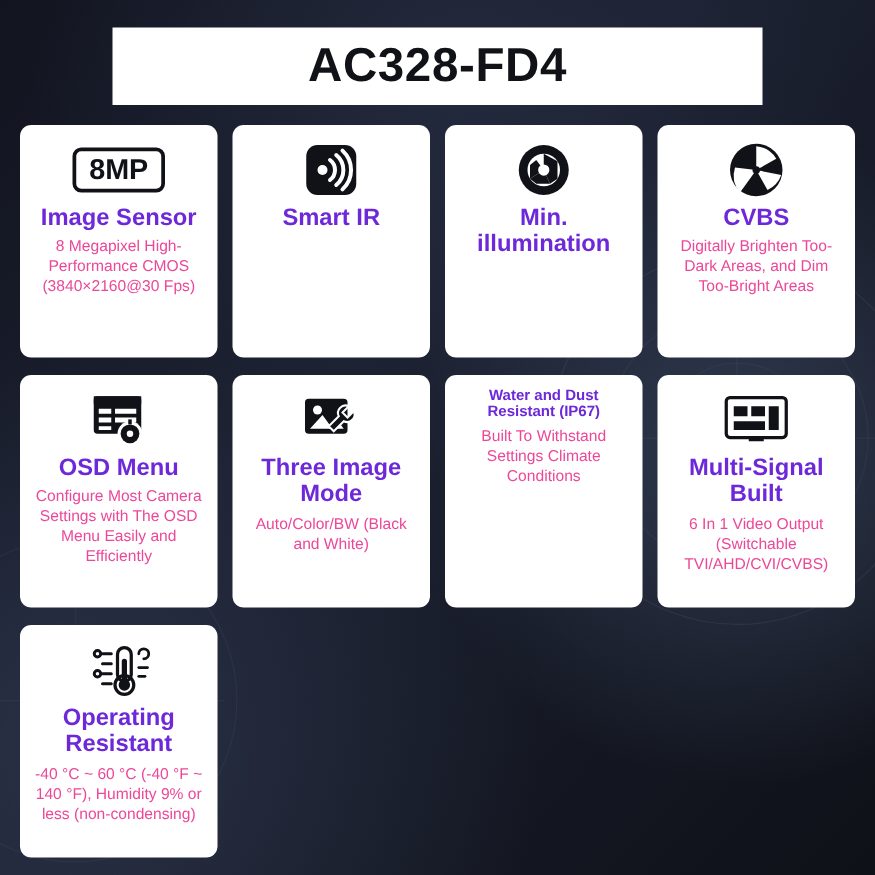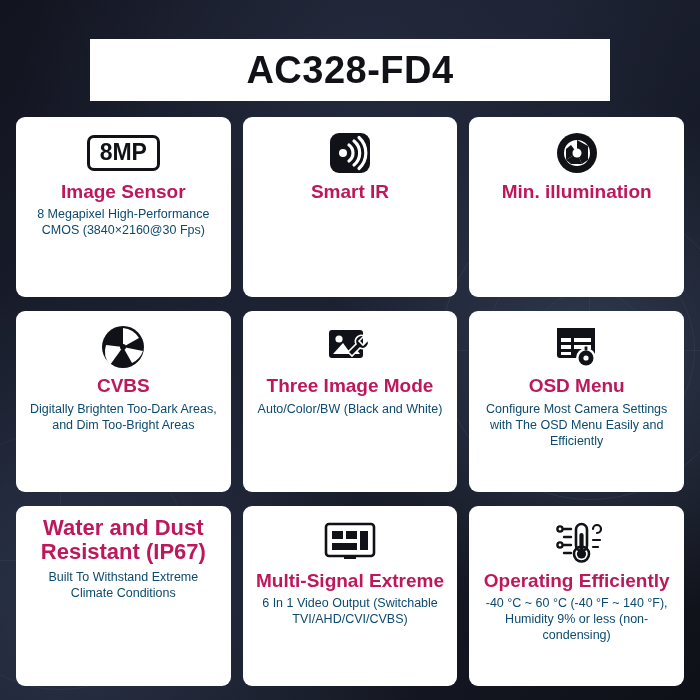--- a/index.html
+++ b/index.html
@@ -36,21 +36,21 @@
     background: rgba(150,170,210,0.07);
   }
   .bg-deco .l1 { width: 1px; height: 240px; right: 110px; top: 180px; }
   .bg-deco .l2 { width: 250px; height: 1px; right: 0; top: 350px; }
   .bg-deco .l3 { width: 1px; height: 180px; left: 60px; top: 440px; }
   .bg-deco .l4 { width: 180px; height: 1px; left: 0; top: 560px; }
 
   .page {
     position: relative;
     width: 700px; height: 700px;
-    padding: 39px 16px 14px 16px;
+    padding: 22px 16px 14px 16px;
     display: flex;
     flex-direction: column;
     z-index: 2;
   }
 
   .title-bar {
     background: #ffffff;
     margin: 0 74px 16px 74px;
     height: 62px;
     display: flex;
@@ -61,21 +61,21 @@
     font-size: 38px;
     font-weight: bold;
     color: #111217;
     letter-spacing: 0.5px;
     line-height: 1;
   }
 
   .grid {
     flex: 1;
     display: grid;
-    grid-template-columns: repeat(3, 1fr);
+    grid-template-columns: repeat(4, 1fr);
     grid-template-rows: repeat(3, 1fr);
     gap: 14px 12px;
   }
 
   .card {
     background: #ffffff;
     border-radius: 9px;
     padding: 10px 10px 12px 10px;
     display: flex;
     flex-direction: column;
@@ -87,28 +87,28 @@
   .card .icon {
     height: 52px;
     display: flex;
     align-items: center;
     justify-content: center;
     margin-bottom: 2px;
   }
   .card .c-title {
     font-size: 19px;
     font-weight: bold;
-    color: #be185d;
+    color: #6d28d9;
     line-height: 1.12;
     margin-bottom: 4px;
   }
-  .card .c-title.small { font-size: 22px; }
+  .card .c-title.small { font-size: 12px; }
   .card .c-desc {
     font-size: 12.5px;
-    color: #0c4a6e;
+    color: #ec4899;
     line-height: 1.28;
   }
 
   
   .badge-8mp {
     border: 3px solid #111217;
     border-radius: 7px;
     padding: 2px 10px 3px 10px;
     font-size: 23px;
     font-weight: bold;
@@ -184,34 +184,20 @@
           <g fill="#ffffff">
             <path d="M24 5 L24 24 L40 15 A21 21 0 0 0 24 5 Z"></path>
             <path d="M44 28 L24 24 L33 40 A21 21 0 0 0 44 28 Z"></path>
             <path d="M11 42 L24 24 L7 22 A21 21 0 0 0 11 42 Z"></path>
           </g>
           <circle cx="24" cy="24" r="3" fill="#111217"></circle>
         </svg>
       </div>
       <div class="c-title">CVBS</div>
       <div class="c-desc">Digitally Brighten Too-Dark Areas, and Dim Too-Bright Areas</div>
-    </div>
-
-    <div class="card">
-      <div class="icon">
-        <svg width="48" height="44" viewBox="0 0 48 44">
-          <rect x="3" y="5" width="34" height="28" rx="3" fill="#111217"></rect>
-          <circle cx="13" cy="14" r="3.6" fill="#ffffff"></circle>
-          <path d="M7 29 L17 18 L25 29 Z" fill="#ffffff"></path>
-          <path d="M22 29 L28 21 L34 29 Z" fill="#ffffff"></path>
-          <path d="M33 16 l5 -5 a6 6 0 0 0 -8 8 l-8 8 4 4 8 -8 a6 6 0 0 0 8 -8 l-5 5 z" fill="#111217" stroke="#ffffff" stroke-width="1.6"></path>
-        </svg>
-      </div>
-      <div class="c-title">Three Image Mode</div>
-      <div class="c-desc">Auto/Color/BW (Black and White)</div>
     </div>
 
     <div class="card">
       <div class="icon">
         <svg width="48" height="46" viewBox="0 0 48 46">
           <rect x="4" y="4" width="38" height="30" rx="3" fill="#111217"></rect>
           <rect x="4" y="4" width="38" height="6" fill="#111217"></rect>
           <rect x="8" y="14" width="10" height="4" fill="#ffffff"></rect>
           <rect x="21" y="14" width="17" height="4" fill="#ffffff"></rect>
           <rect x="8" y="21" width="10" height="4" fill="#ffffff"></rect>
@@ -223,36 +209,50 @@
           <g fill="#111217">
             <rect x="31.6" y="22.5" width="2.8" height="4"></rect>
           </g>
         </svg>
       </div>
       <div class="c-title">OSD Menu</div>
       <div class="c-desc">Configure Most Camera Settings with The OSD Menu Easily and Efficiently</div>
     </div>
 
     <div class="card">
+      <div class="icon">
+        <svg width="48" height="44" viewBox="0 0 48 44">
+          <rect x="3" y="5" width="34" height="28" rx="3" fill="#111217"></rect>
+          <circle cx="13" cy="14" r="3.6" fill="#ffffff"></circle>
+          <path d="M7 29 L17 18 L25 29 Z" fill="#ffffff"></path>
+          <path d="M22 29 L28 21 L34 29 Z" fill="#ffffff"></path>
+          <path d="M33 16 l5 -5 a6 6 0 0 0 -8 8 l-8 8 4 4 8 -8 a6 6 0 0 0 8 -8 l-5 5 z" fill="#111217" stroke="#ffffff" stroke-width="1.6"></path>
+        </svg>
+      </div>
+      <div class="c-title">Three Image Mode</div>
+      <div class="c-desc">Auto/Color/BW (Black and White)</div>
+    </div>
+
+    <div class="card">
       <div class="c-title small">Water and Dust Resistant (IP67)</div>
-      <div class="c-desc">Built To Withstand Extreme Climate Conditions</div>
+      <div class="c-desc">Built To Withstand Settings Climate Conditions</div>
     </div>
 
     <div class="card">
       <div class="icon">
         <svg width="56" height="44" viewBox="0 0 56 44">
           <rect x="4" y="4" width="48" height="32" rx="3" fill="none" stroke="#111217" stroke-width="2.6"></rect>
           <rect x="10" y="11" width="11" height="8" fill="#111217"></rect>
           <rect x="24" y="11" width="11" height="8" fill="#111217"></rect>
           <rect x="10" y="23" width="25" height="7" fill="#111217"></rect>
           <rect x="38" y="11" width="8" height="19" fill="#111217"></rect>
           <rect x="22" y="36" width="12" height="3" fill="#111217"></rect>
         </svg>
       </div>
-      <div class="c-title">Multi-Signal Extreme</div>
+      <div class="c-title">Multi-Signal Built</div>
       <div class="c-desc">6 In 1 Video Output (Switchable TVI/AHD/CVI/CVBS)</div>
     </div>
 
     <div class="card">
       <div class="icon">
         <svg width="50" height="46" viewBox="0 0 50 46">
           <g stroke="#111217" stroke-width="2.4" stroke-linecap="round" fill="none">
             <path d="M12 10 h7"></path>
             <path d="M12 18 h7"></path>
             <path d="M12 26 h7"></path>
@@ -264,18 +264,18 @@
           <circle cx="29.5" cy="35" r="7.5" fill="none" stroke="#111217" stroke-width="2.6"></circle>
           <rect x="27.4" y="14" width="4.2" height="20" rx="2.1" fill="#111217"></rect>
           <circle cx="29.5" cy="35" r="4.6" fill="#111217"></circle>
           <g stroke="#111217" stroke-width="2.2" stroke-linecap="round" fill="none">
             <path d="M41 10 a4 4 0 1 1 4 4"></path>
             <path d="M41 21 h7"></path>
             <path d="M41 28 h5"></path>
           </g>
         </svg>
       </div>
-      <div class="c-title">Operating Efficiently</div>
+      <div class="c-title">Operating Resistant</div>
       <div class="c-desc">-40 °C ~ 60 °C (-40 °F ~ 140 °F), Humidity 9% or less (non-condensing)</div>
     </div>
 
   </div>
 </div>
 
 </body></html>

